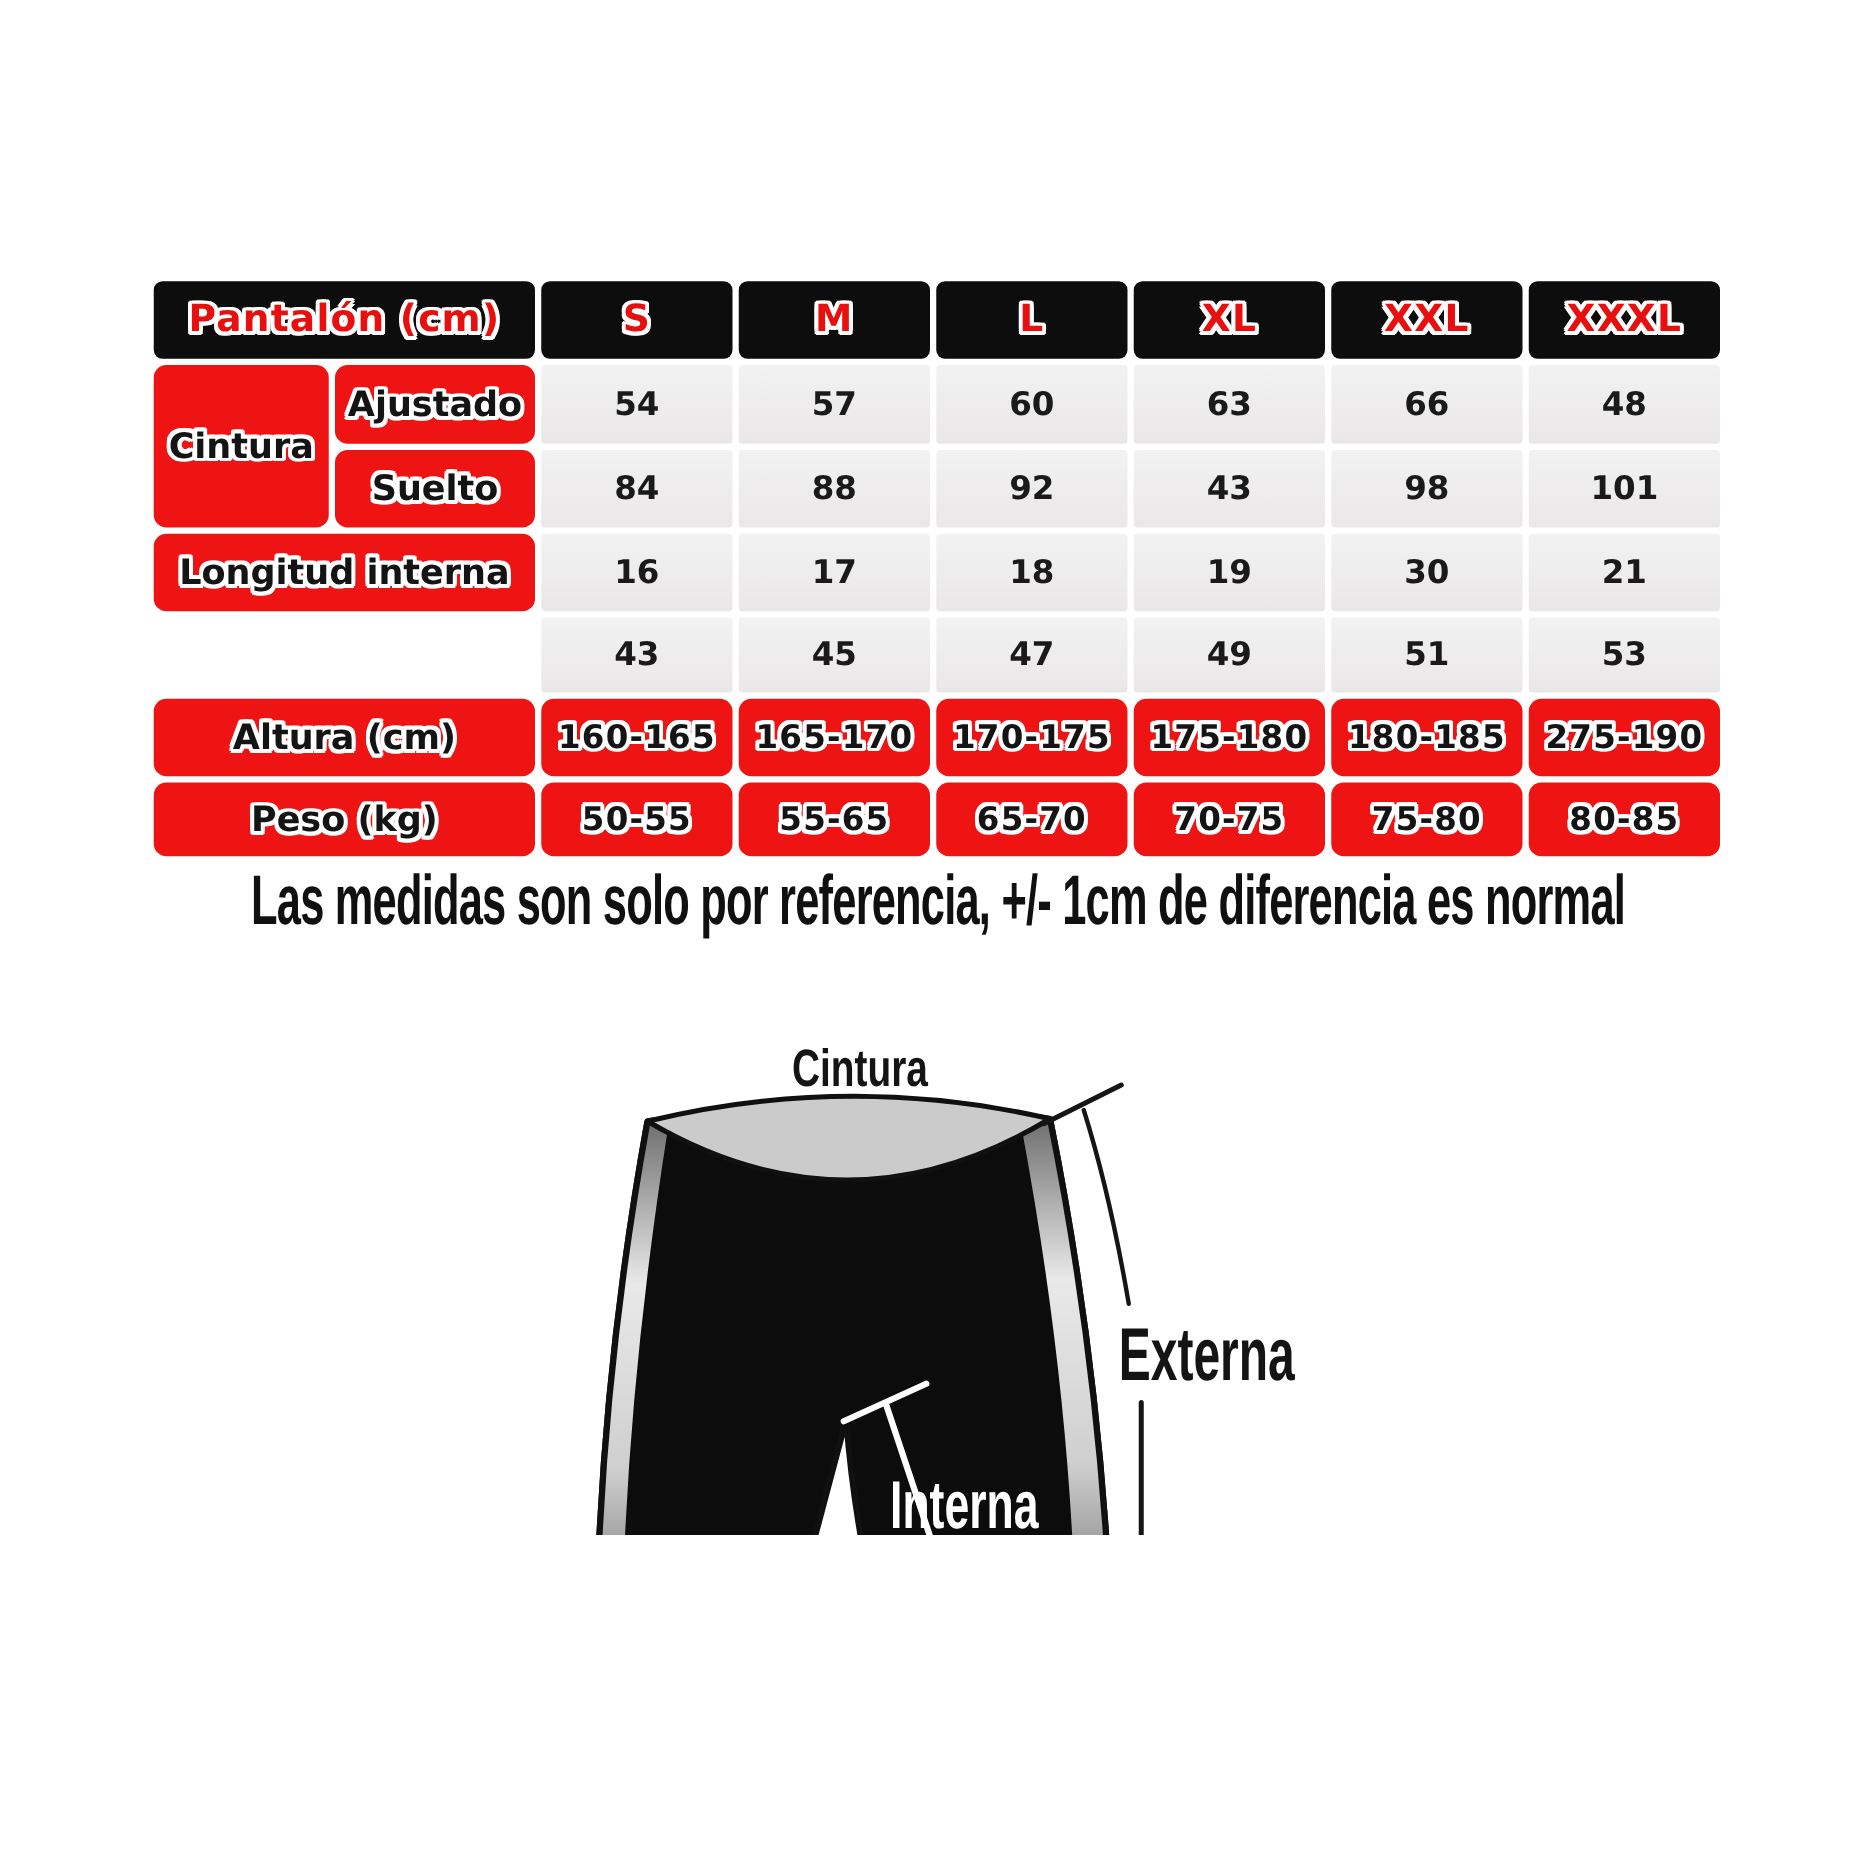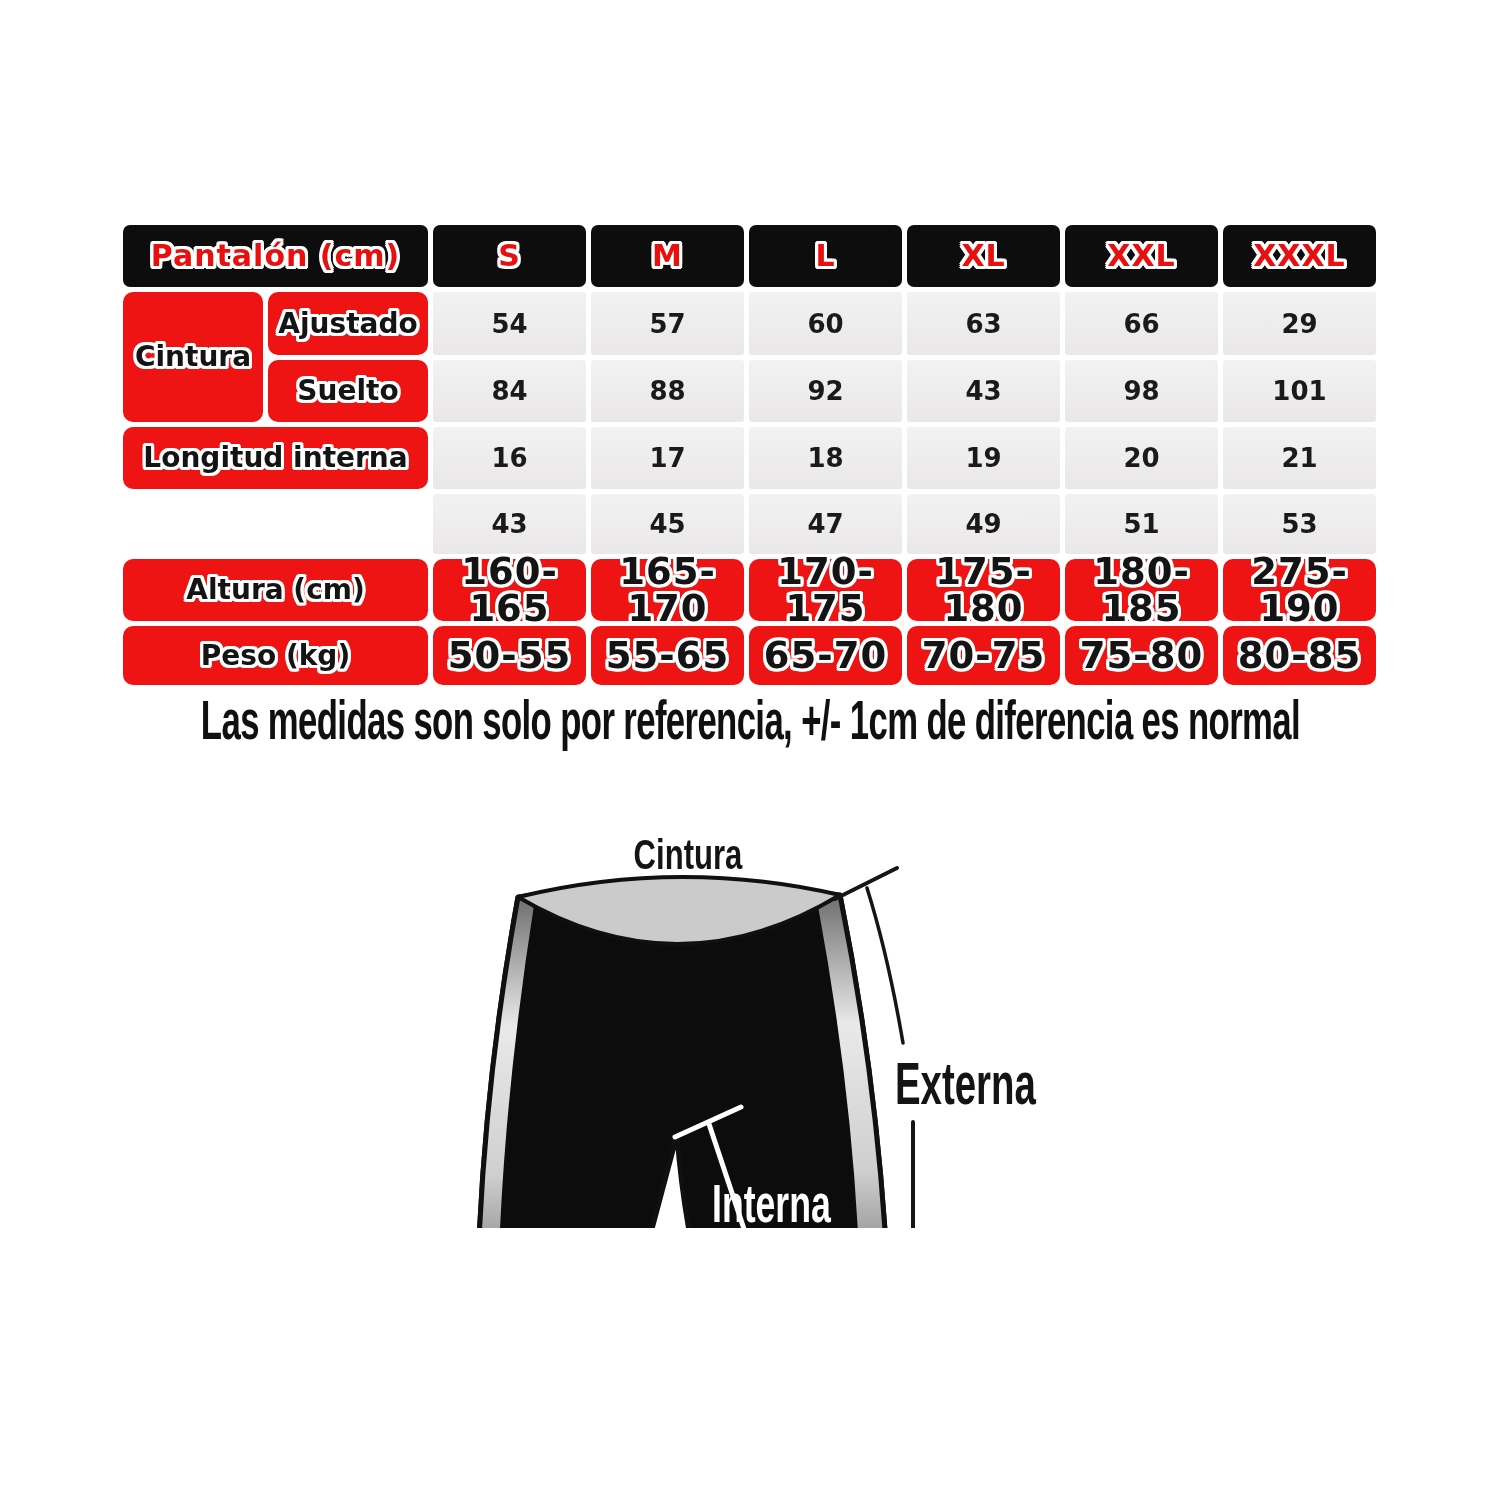--- a/index.html
+++ b/index.html
@@ -28,21 +28,21 @@
     color:#e8100e;font-weight:bold;font-size:30px;letter-spacing:1px;
   }
   .redcell{
     background:#ee1414;border-radius:10px;
     color:#141414;font-weight:bold;font-size:28px;
   }
   .graycell{
     background:linear-gradient(#f3f2f2,#e9e7e7);border-radius:3px;
     color:#1a1a1a;font-weight:bold;font-size:26px;
   }
-  .redval{font-size:37px;letter-spacing:1px;}
+  .redval{font-size:26px;letter-spacing:1px;}
   
   .note-wrap{
     position:absolute;left:0;top:688px;width:1500px;height:62px;
     display:flex;align-items:center;justify-content:center;
   }
   .note-text{
     display:inline-block;transform:scaleX(0.62);transform-origin:center;
     white-space:nowrap;font-weight:bold;font-size:56px;color:#101010;
     font-family:"Liberation Sans",sans-serif;letter-spacing:-1px;
   }
@@ -67,35 +67,35 @@
 
     <div class="c redcell outline" style="grid-area:2/1/4/2">Cintura</div>
     <div class="c redcell outline" style="grid-area:2/2/3/3">Ajustado</div>
     <div class="c redcell outline" style="grid-area:3/2/4/3">Suelto</div>
 
     <div class="c graycell" style="grid-area:2/3/3/4">54</div>
     <div class="c graycell" style="grid-area:2/4/3/5">57</div>
     <div class="c graycell" style="grid-area:2/5/3/6">60</div>
     <div class="c graycell" style="grid-area:2/6/3/7">63</div>
     <div class="c graycell" style="grid-area:2/7/3/8">66</div>
-    <div class="c graycell" style="grid-area:2/8/3/9">29</div>
+    <div class="c graycell" style="grid-area:2/8/3/9">48</div>
 
     <div class="c graycell" style="grid-area:3/3/4/4">84</div>
     <div class="c graycell" style="grid-area:3/4/4/5">88</div>
     <div class="c graycell" style="grid-area:3/5/4/6">92</div>
     <div class="c graycell" style="grid-area:3/6/4/7">43</div>
     <div class="c graycell" style="grid-area:3/7/4/8">98</div>
     <div class="c graycell" style="grid-area:3/8/4/9">101</div>
 
     <div class="c redcell outline" style="grid-area:4/1/5/3">Longitud interna</div>
     <div class="c graycell" style="grid-area:4/3/5/4">16</div>
     <div class="c graycell" style="grid-area:4/4/5/5">17</div>
     <div class="c graycell" style="grid-area:4/5/5/6">18</div>
     <div class="c graycell" style="grid-area:4/6/5/7">19</div>
-    <div class="c graycell" style="grid-area:4/7/5/8">20</div>
+    <div class="c graycell" style="grid-area:4/7/5/8">30</div>
     <div class="c graycell" style="grid-area:4/8/5/9">21</div>
 
     <div class="c graycell" style="grid-area:5/3/6/4">43</div>
     <div class="c graycell" style="grid-area:5/4/6/5">45</div>
     <div class="c graycell" style="grid-area:5/5/6/6">47</div>
     <div class="c graycell" style="grid-area:5/6/6/7">49</div>
     <div class="c graycell" style="grid-area:5/7/6/8">51</div>
     <div class="c graycell" style="grid-area:5/8/6/9">53</div>
 
     <div class="c redcell outline" style="grid-area:6/1/7/3">Altura (cm)</div>

